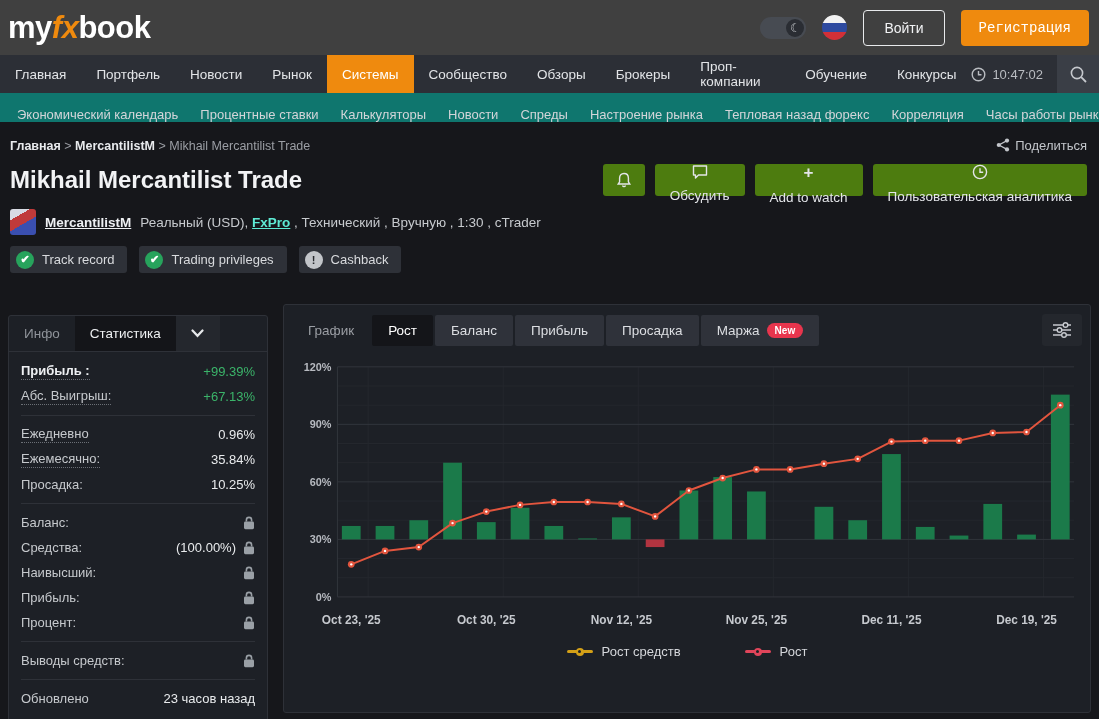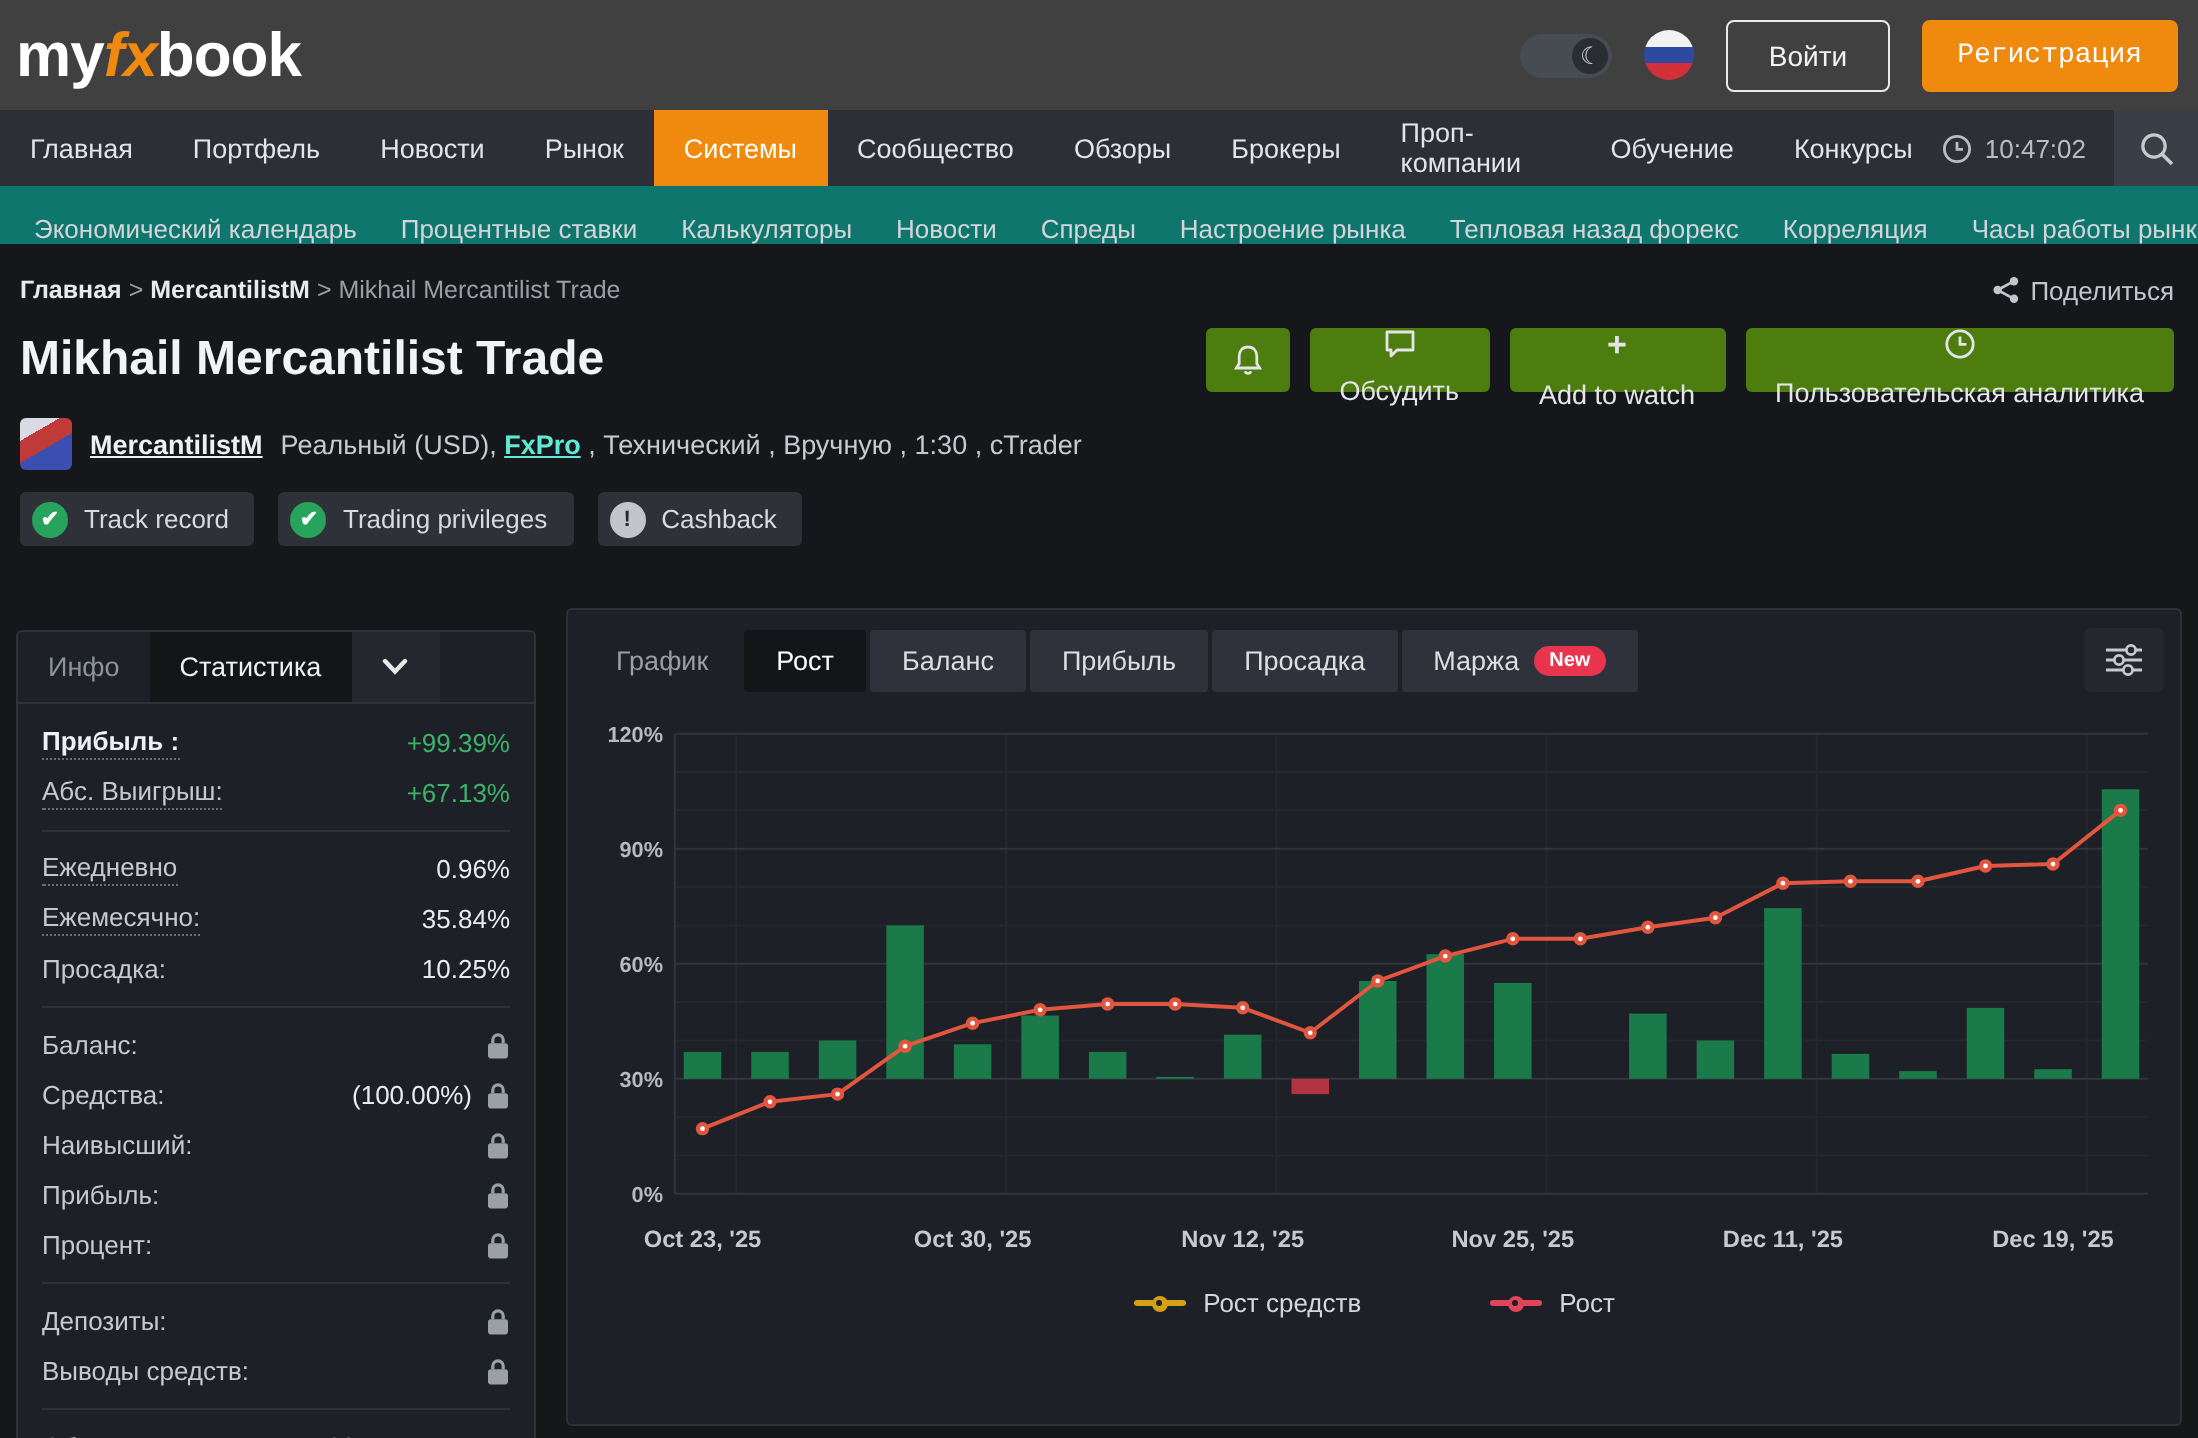--- a/index.html
+++ b/index.html
@@ -347,30 +347,20 @@
             <svg width="12" height="14" viewBox="0 0 12 14">
               <rect x="1" y="5.6" width="10" height="7.6" rx="1.4" fill="#9aa0a6"></rect>
               <path d="M3.4 5.6V4a2.6 2.6 0 0 1 5.2 0v1.6" fill="none" stroke="#9aa0a6" stroke-width="1.6"></path>
             </svg>
           </span>
         </div>
         <div class="stat-row divider">
           
           
           
-        </div>
-        <div class="stat-row">
-          <span class="stat-label">Депозиты:</span>
-
-          <span class="lock">
-            <svg width="12" height="14" viewBox="0 0 12 14">
-              <rect x="1" y="5.6" width="10" height="7.6" rx="1.4" fill="#9aa0a6"></rect>
-              <path d="M3.4 5.6V4a2.6 2.6 0 0 1 5.2 0v1.6" fill="none" stroke="#9aa0a6" stroke-width="1.6"></path>
-            </svg>
-          </span>
         </div>
         <div class="stat-row">
           <span class="stat-label">Выводы средств:</span>
 
           <span class="lock">
             <svg width="12" height="14" viewBox="0 0 12 14">
               <rect x="1" y="5.6" width="10" height="7.6" rx="1.4" fill="#9aa0a6"></rect>
               <path d="M3.4 5.6V4a2.6 2.6 0 0 1 5.2 0v1.6" fill="none" stroke="#9aa0a6" stroke-width="1.6"></path>
             </svg>
           </span>

